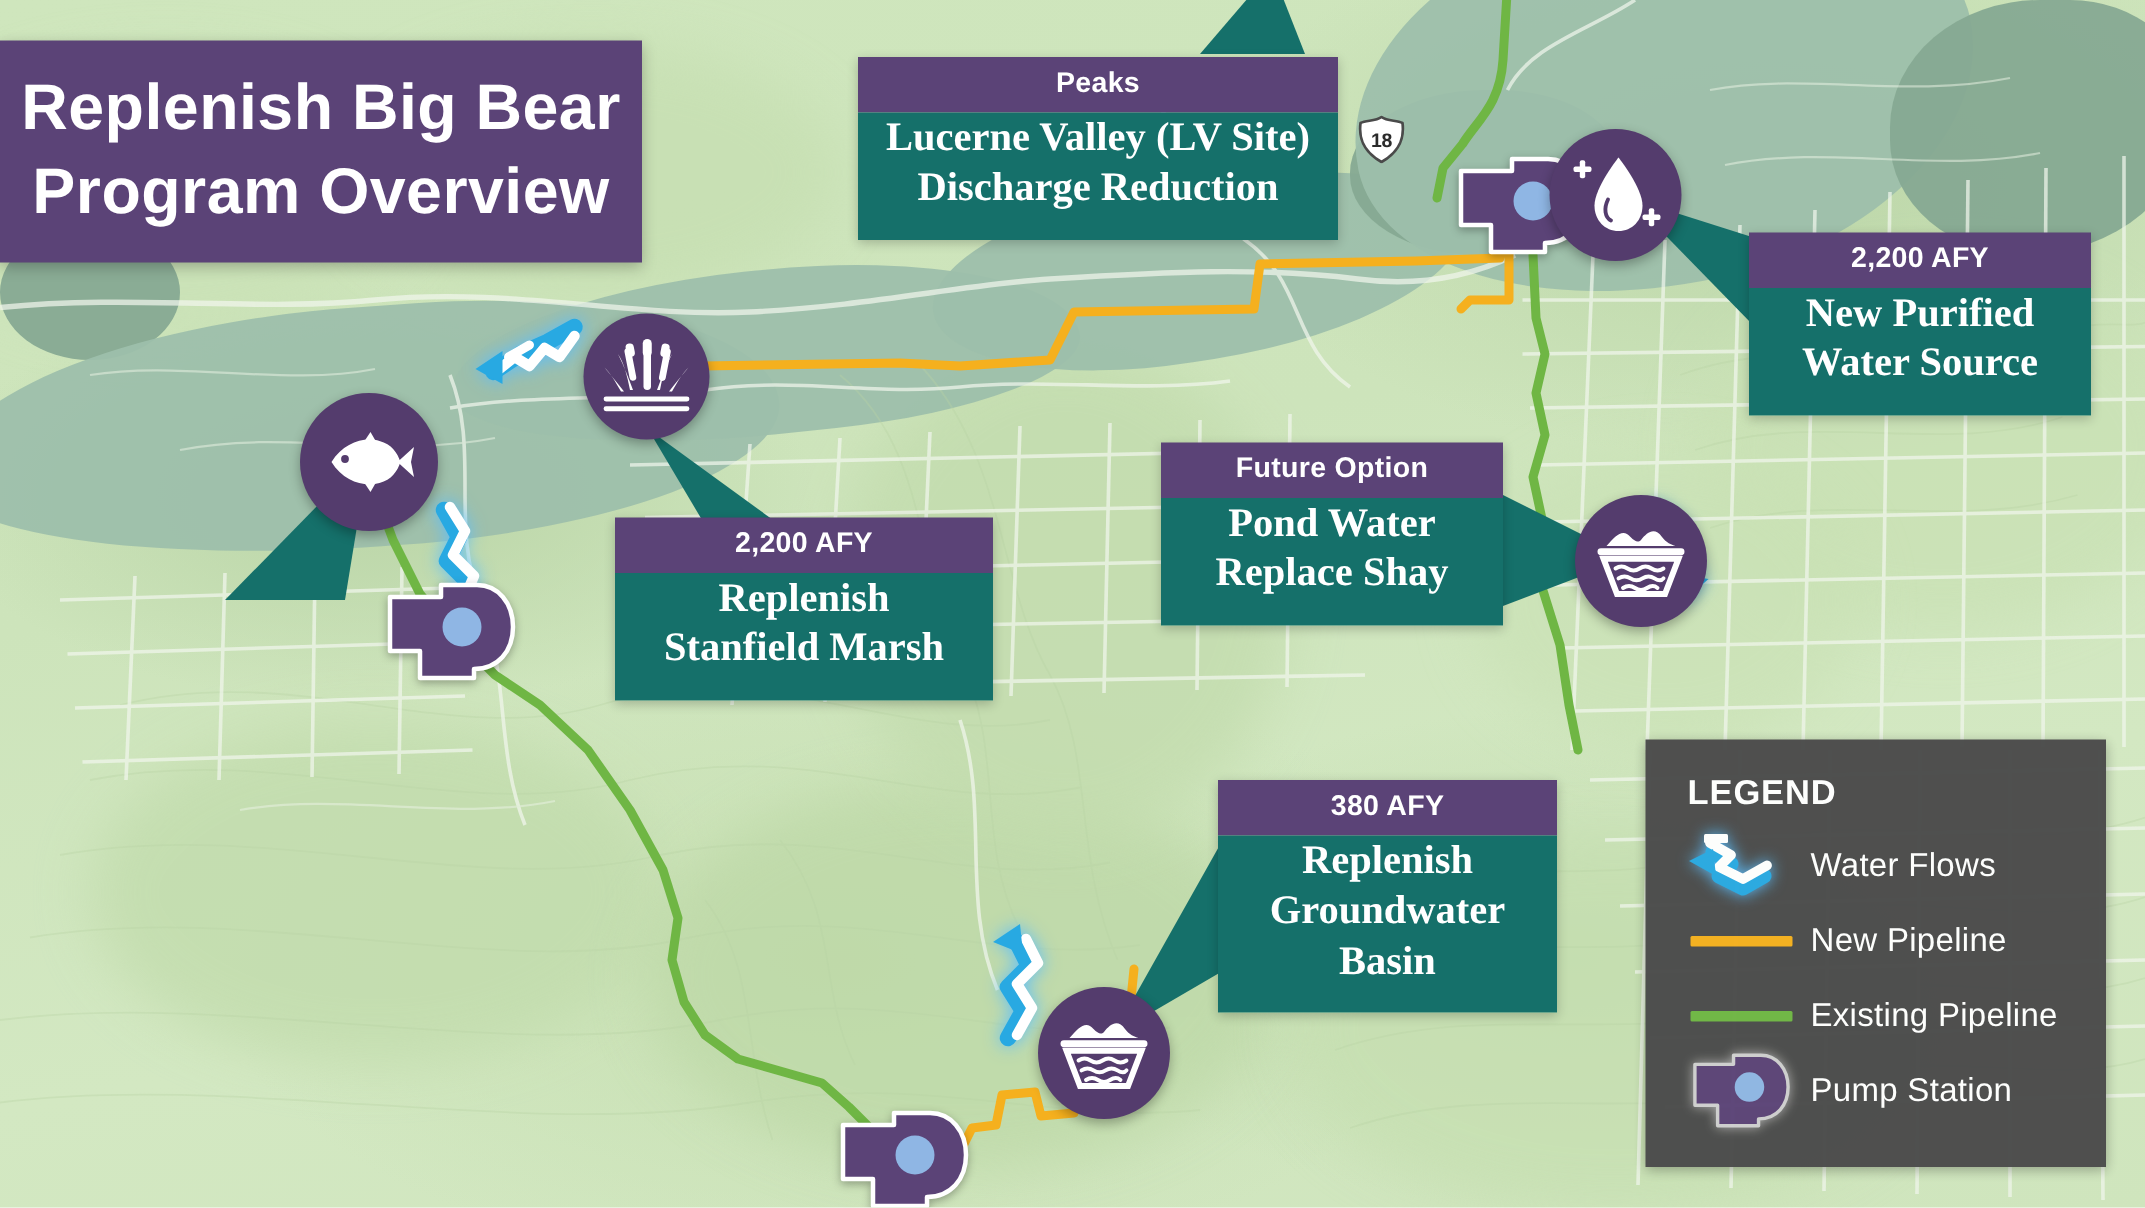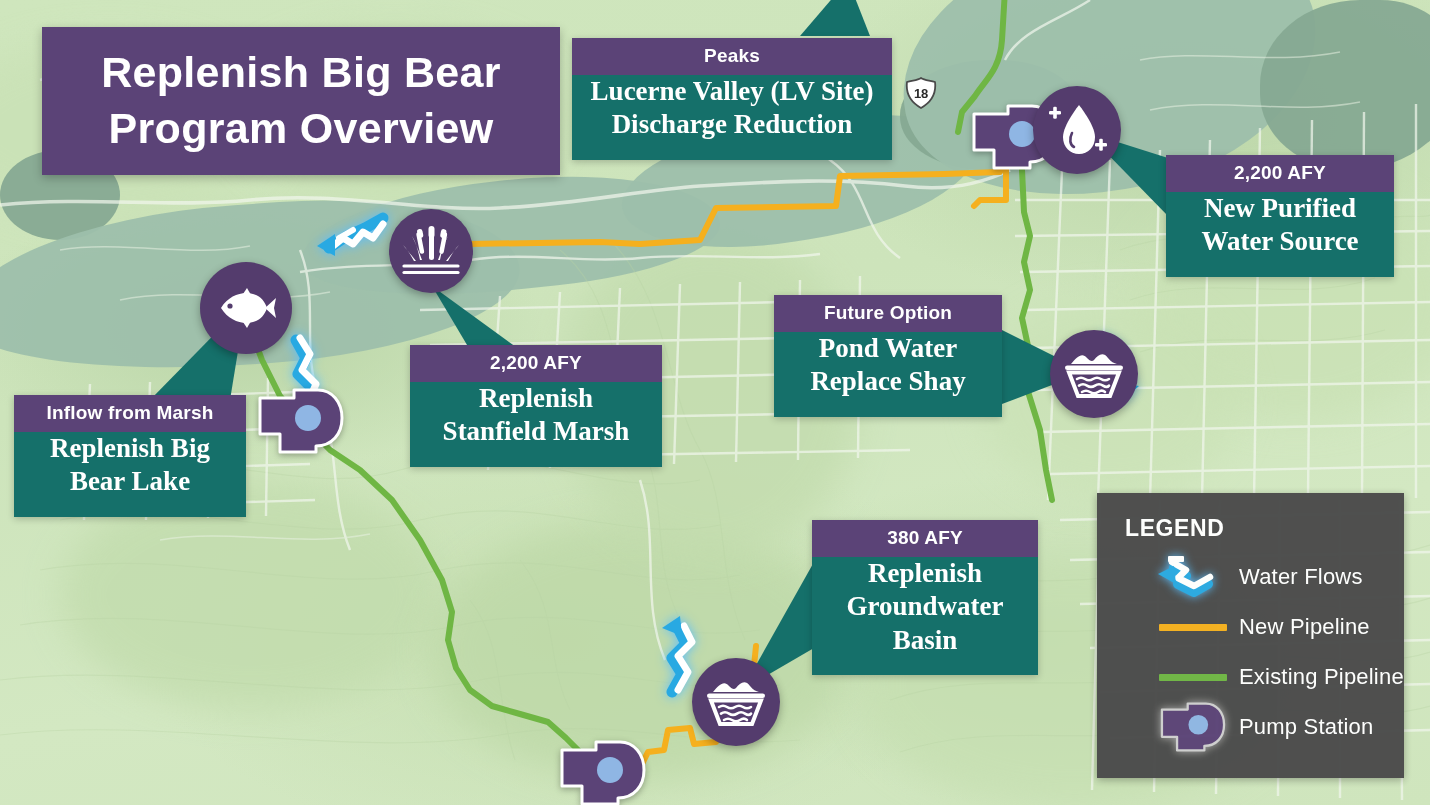--- a/index.html
+++ b/index.html
@@ -51,24 +51,23 @@
   }
   .callout .cbody{
     background:#15706a;color:#fff;text-align:center;
     font-size:27px;font-weight:600;line-height:1.24;
     padding:0 14px 18px;
     font-family:Liberation Serif, serif;
   }
 
   
   #title-card{
-    position:absolute;left:0px;top:27px;width:518px;height:148px;
+    position:absolute;left:0px;top:27px;width:428px;height:148px;
     background:#5b4377;display:flex;align-items:center;justify-content:center;
     box-shadow:0 3px 9px rgba(0,0,0,.25);
-    margin-left:42px;
   }
   #title-card .t{
     color:#fff;text-align:center;font-size:43px;font-weight:600;line-height:1.3;
     letter-spacing:.3px;
   }
 
   
   .cicon{
     position:absolute;border-radius:50%;background:#543c6d;
     display:flex;align-items:center;justify-content:center;
@@ -85,21 +84,21 @@
   
   #legend{
     position:absolute;left:1097px;top:493px;width:307px;height:285px;
     background:#4b4b4b;opacity:.97;
     box-shadow:0 2px 8px rgba(0,0,0,.3);
   }
   #legend .lg-title{
     color:#fff;font-size:23px;font-weight:700;letter-spacing:.6px;
     padding:22px 0 0 28px;
   }
-  .lg-row{display:flex;align-items:center;height:50px;padding-left:18px;margin-left:32px;}
+  .lg-row{display:flex;align-items:center;height:50px;padding-left:18px;}
   .lg-row .lg-key{width:92px;display:flex;align-items:center;justify-content:center;}
   .lg-row .lg-label{color:#fff;font-size:22px;font-weight:500;letter-spacing:.2px;}
   .lg-line{height:7px;width:68px;border-radius:1px;}
 
   
   .shield{
     position:absolute;width:34px;height:32px;
     display:flex;align-items:center;justify-content:center;
   }
   .shield .num{
@@ -428,27 +427,20 @@
   </div>
 
   <div class="callout" style="left:410px;top:345px;width:252px;">
     <div class="chead">2,200 AFY</div>
     <div class="cbody">
       <div>Replenish</div>
       <div>Stanfield Marsh</div>
     </div>
   </div>
 
-  <div class="callout" style="left:14px;top:395px;width:232px;">
-    <div class="chead">Inflow from Marsh</div>
-    <div class="cbody">
-      <div>Replenish Big</div>
-      <div>Bear Lake</div>
-    </div>
-  </div>
 
   <div class="callout" style="left:812px;top:520px;width:226px;">
     <div class="chead">380 AFY</div>
     <div class="cbody">
       <div>Replenish</div>
       <div>Groundwater</div>
       <div>Basin</div>
     </div>
   </div>
 

